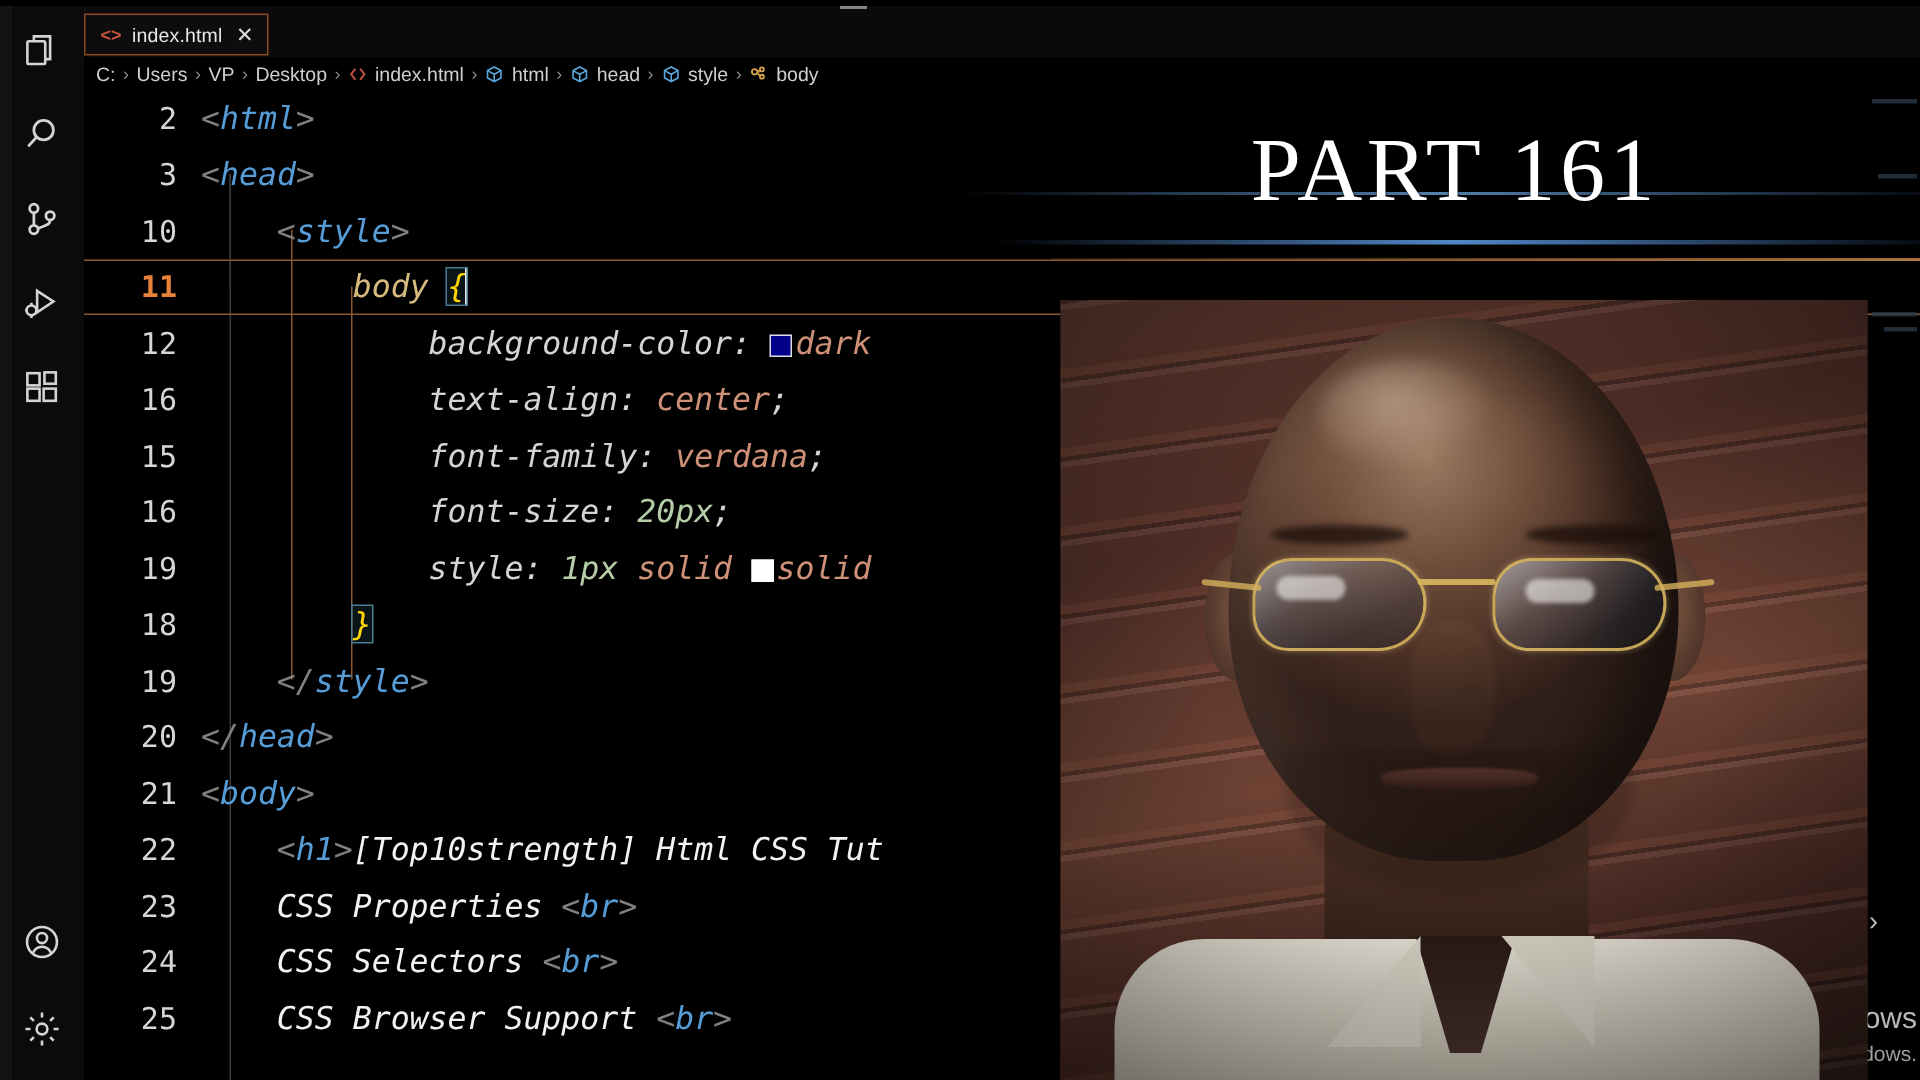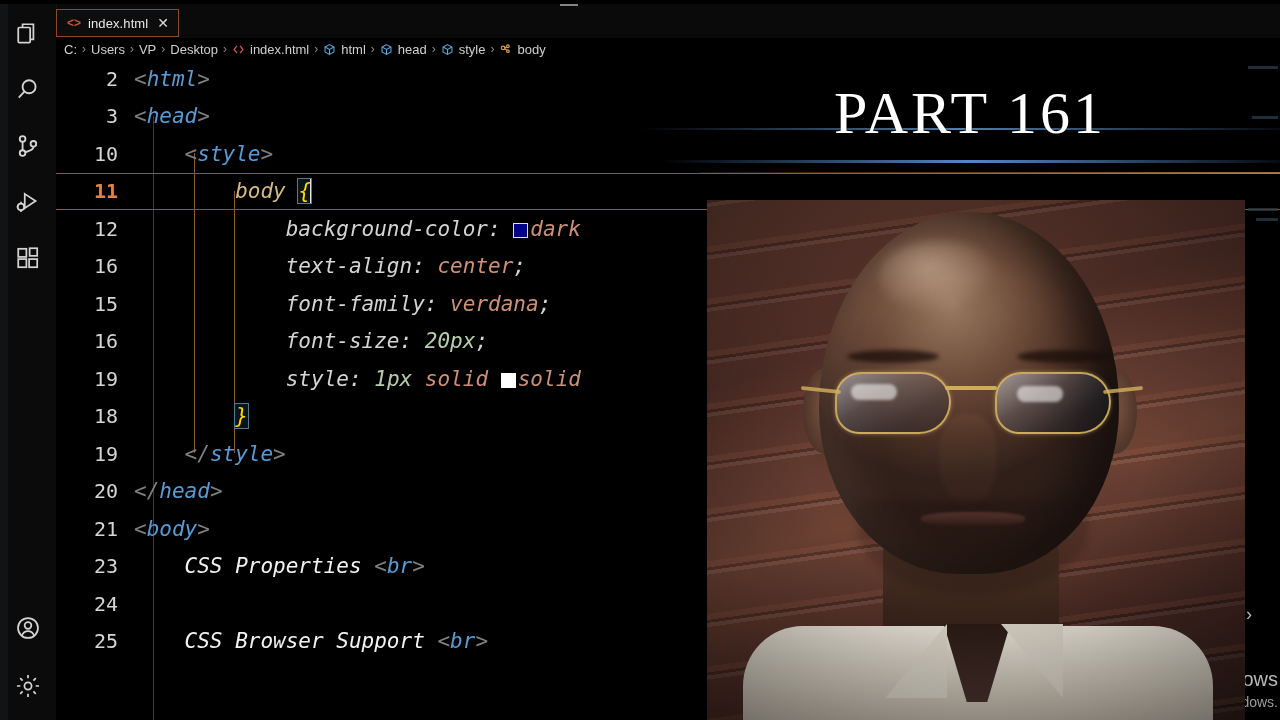--- a/index.html
+++ b/index.html
@@ -591,28 +591,33 @@
       <div class="code-line">
         <span class="ln">20</span>
         <span class="code-text"><span class="t-bracket">&lt;/</span><span class="t-tag">head</span><span class="t-bracket">&gt;</span></span>
       </div>
 
       <div class="code-line">
         <span class="ln">21</span>
         <span class="code-text"><span class="t-bracket">&lt;</span><span class="t-tag">body</span><span class="t-bracket">&gt;</span></span>
       </div>
 
+      <div class="code-line">
+        <span class="ln">22</span>
+        <span class="code-text">    <span class="t-bracket">&lt;</span><span class="t-tag">h1</span><span class="t-bracket">&gt;</span><span class="t-plain">[Top10strength] Html CSS Tut</span></span>
+      </div>
 
       <div class="code-line">
         <span class="ln">23</span>
         <span class="code-text">    <span class="t-plain">CSS Properties </span><span class="t-bracket">&lt;</span><span class="t-tag">br</span><span class="t-bracket">&gt;</span></span>
       </div>
 
       <div class="code-line">
         <span class="ln">24</span>
+        <span class="code-text">    <span class="t-plain">CSS Selectors </span><span class="t-bracket">&lt;</span><span class="t-tag">br</span><span class="t-bracket">&gt;</span></span>
       </div>
 
       <div class="code-line">
         <span class="ln">25</span>
         <span class="code-text">    <span class="t-plain">CSS Browser Support </span><span class="t-bracket">&lt;</span><span class="t-tag">br</span><span class="t-bracket">&gt;</span></span>
       </div>
     </div>
 
     <div class="minimap">
       <div class="mm-line" style="top: 6px;  width: 30px;"></div>

